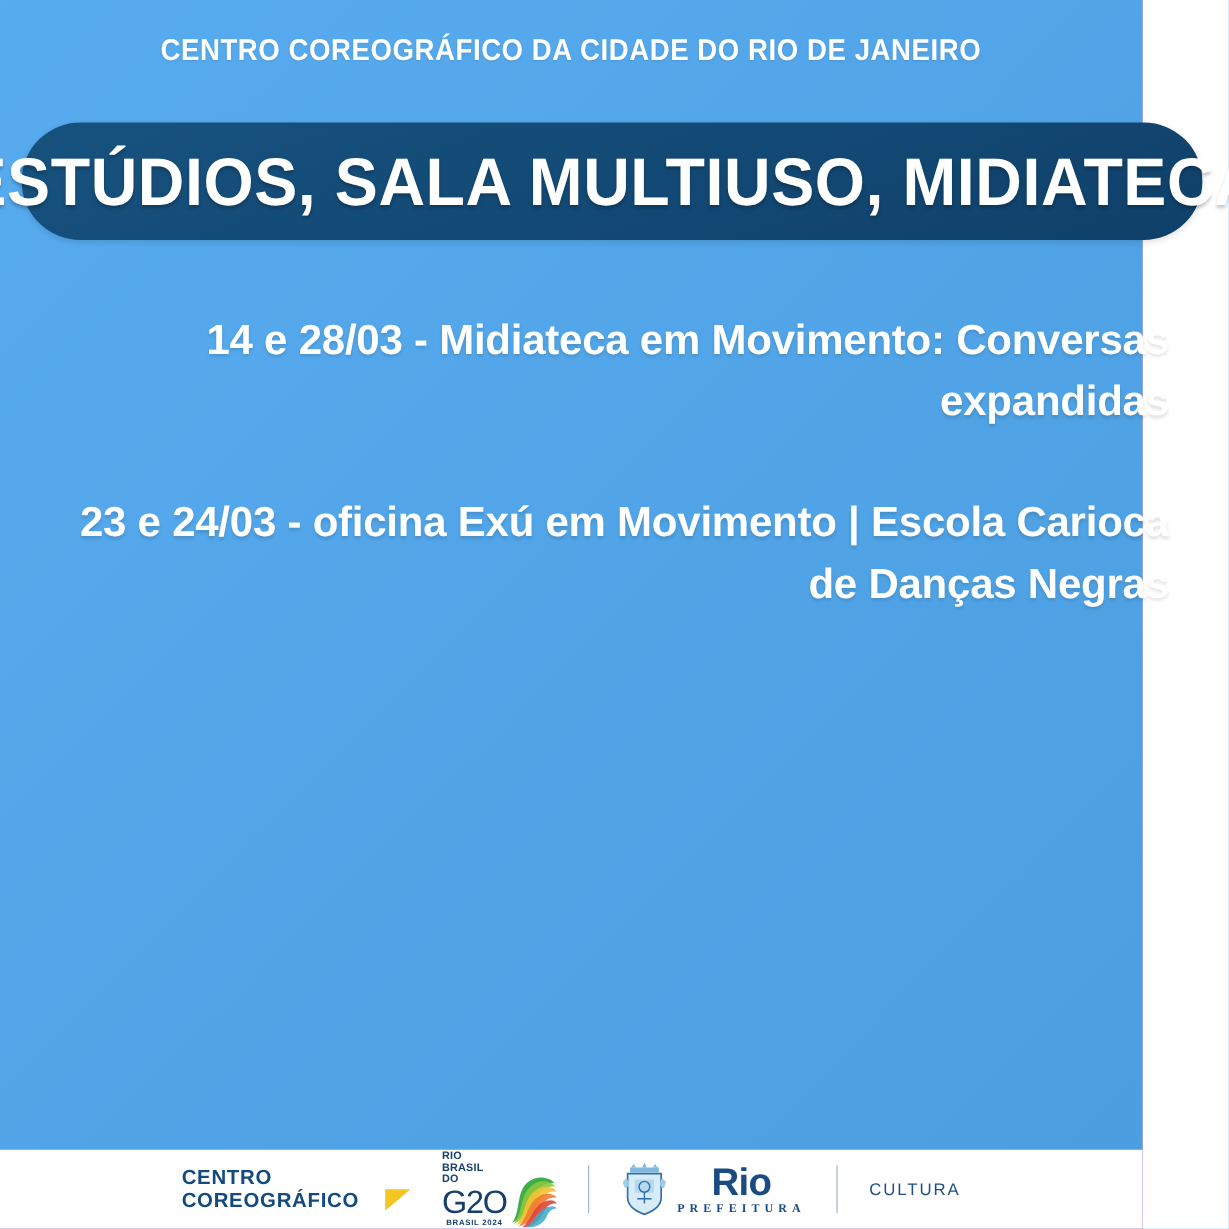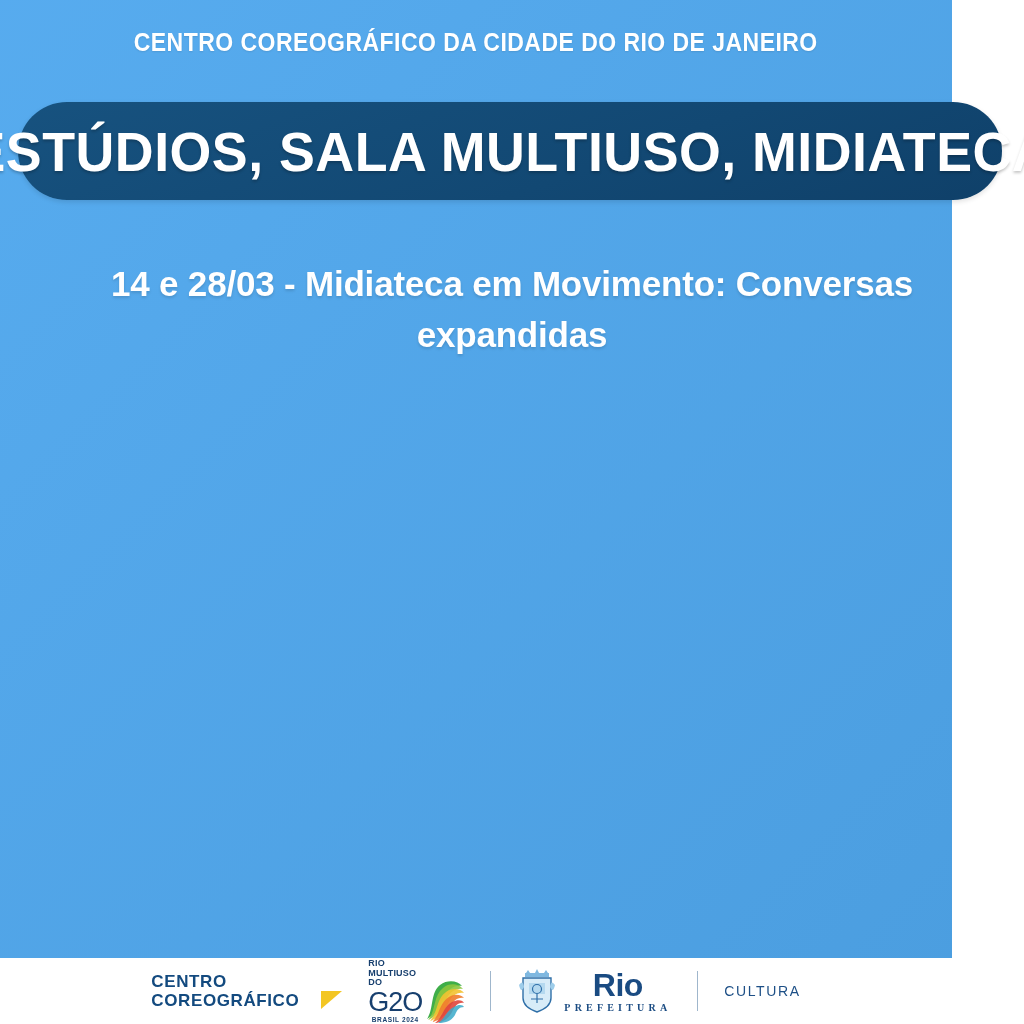--- a/index.html
+++ b/index.html
@@ -75,21 +75,21 @@
     position:absolute;
     top:258px;
     left:50px;
     width:924px;
     display:flex;
     flex-direction:column;
     align-items:center;
   }
   .entry {
     width:100%;
-    text-align:center;
+    text-align:right;
     color:#ffffff;
     font-family:"Liberation Sans", sans-serif;
     font-weight:bold;
     font-size:35px;
     line-height:51px;
     letter-spacing:-0.2px;
     text-shadow:0 2px 3px rgba(0,0,0,0.13);
     margin-bottom:50px;
   }
   .entry:last-child { margin-bottom:0; }
@@ -199,38 +199,39 @@
   <div class="blue-area">
 
     <div class="eyebrow">CENTRO COREOGRÁFICO  DA CIDADE DO RIO DE JANEIRO</div>
 
     <div class="title-pill">
       <div class="title-pill-text">ESTÚDIOS, SALA MULTIUSO, MIDIATECA</div>
     </div>
 
     <div class="program">
       <div class="entry">14 e 28/03 - Midiateca em Movimento: Conversas expandidas</div>
+      <div class="entry">23 e 24/03 - oficina Exú em Movimento | Escola Carioca de Danças Negras</div>
     </div>
 
   </div>
 
   <div class="footer">
 
     <div class="cc-logo">
       <div class="cc-words">
         <span>CENTRO</span>
         <span>COREOGRÁFICO</span>
       </div>
       <div class="cc-tri"></div>
     </div>
 
     <div class="g20-logo">
       <div class="g20-left">
         <div class="g20-top">RIO</div>
-        <div class="g20-top">MULTIUSO</div>
+        <div class="g20-top">BRASIL</div>
         <div class="g20-top">DO</div>
         <div class="g20-big">G2O</div>
         <div class="g20-sub">BRASIL 2024</div>
       </div>
       <svg class="g20-wave" viewBox="0 0 40 44">
         <path d="M3 40 C10 30 6 14 16 6 C24 0 34 2 38 7 C30 6 24 10 20 18 C16 27 12 35 3 40 Z" fill="#3fae49"></path>
         <path d="M4 41 C12 32 9 17 19 9 C26 3 35 5 39 10 C31 9 26 13 22 21 C18 30 13 37 4 41 Z" fill="#8cc63e" opacity="0.9"></path>
         <path d="M6 42 C14 34 12 20 22 13 C29 8 37 10 40 14 C32 13 28 17 24 25 C20 33 15 39 6 42 Z" fill="#f2c230" opacity="0.9"></path>
         <path d="M8 43 C16 36 15 24 25 18 C31 14 38 16 40 19 C33 18 29 22 26 29 C22 36 17 41 8 43 Z" fill="#ef7c2c" opacity="0.9"></path>
         <path d="M11 44 C19 38 19 28 28 23 C34 20 39 21 40 24 C34 23 31 27 28 33 C25 39 20 43 11 44 Z" fill="#e0453c" opacity="0.9"></path>

